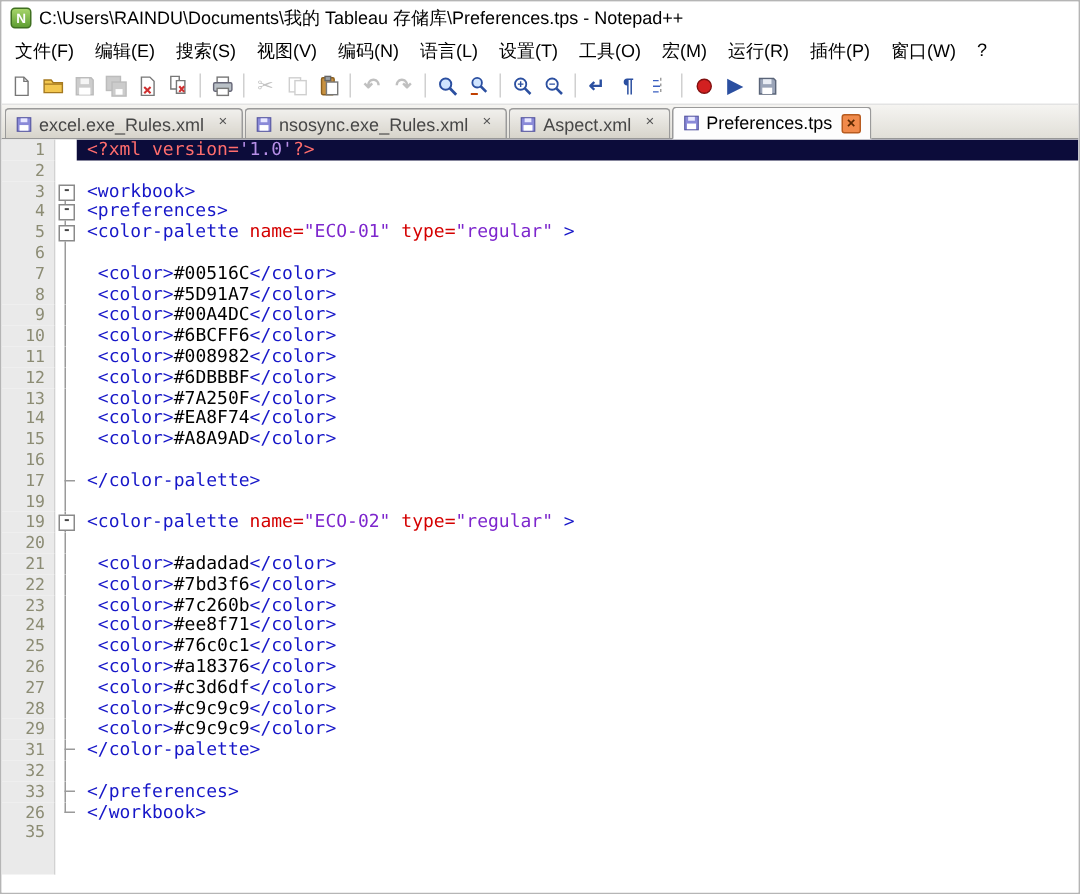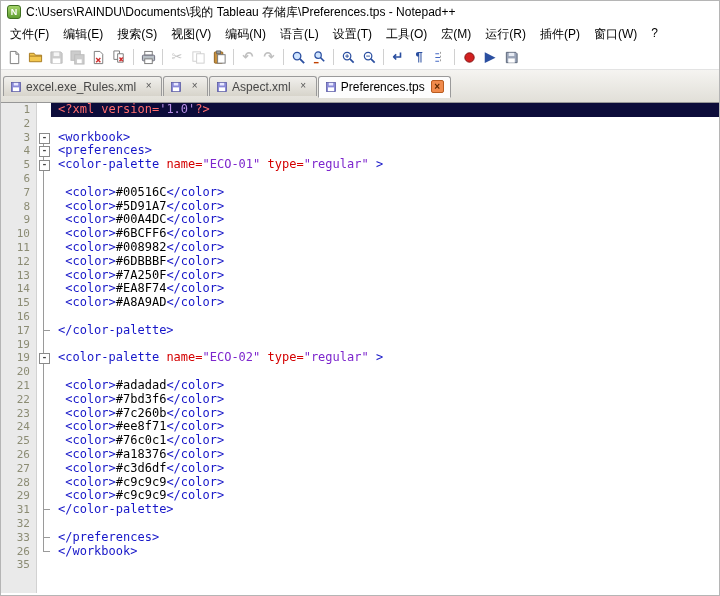--- a/index.html
+++ b/index.html
@@ -18,21 +18,21 @@
   .toolbar{height:25px;display:flex;align-items:center;gap:1px;padding:0 3px;background:#fff;border-bottom:1px solid #e3e3e3}
   .tbi{width:20px;height:20px;display:flex;align-items:center;justify-content:center}
   .tbi .ic{display:flex;align-items:center;justify-content:center;width:16px;height:16px;font-size:13px;line-height:16px}
   .tbi svg{width:15px;height:15px;display:block}
   .tbi.dis{opacity:.35;filter:grayscale(1)}
   .tbsep{width:0;height:16px;border-left:1px solid #d0d0d0;margin:0 3px}
   .g-blue{color:#2b4fa0;font-weight:bold}
   .g-gray{color:#555}
 
   
-  .tabbar{height:33px;background:linear-gradient(#f5f4f1,#e1dfd8);display:flex;align-items:center;padding-left:2px;border-bottom:1px solid #979797}
+  .tabbar{height:23px;background:linear-gradient(#f5f4f1,#e1dfd8);display:flex;align-items:flex-end;padding-left:2px;border-bottom:1px solid #979797}
   .tab{display:flex;align-items:center;gap:4px;height:20px;padding:0 6px;margin-right:1px;font-size:12px;background:linear-gradient(#f1f0ed,#d7d4cb);border:1px solid #9a9a9a;border-bottom:none;border-radius:3px 3px 0 0;color:#474747;white-space:nowrap;cursor:default}
   .tab.active{background:#fdfdfd;height:22px;color:#000;margin-bottom:-1px;border-bottom:1px solid #fdfdfd;z-index:2}
   .tabicon{display:flex}
   .tabicon svg{width:12px;height:12px}
   .tabx{font-size:10px;color:#555;width:13px;height:13px;line-height:12px;text-align:center;margin-left:2px}
   .tab.active .tabx{background:#f08a4b;border:1px solid #b85c20;border-radius:2px;color:#5a2800;font-weight:bold}
 
   
   .editor{height:504px;background:#fff;overflow:hidden;font-family:"DejaVu Sans Mono","Liberation Mono",monospace;font-size:12px}
   .line{display:flex;height:13.8px;line-height:13.8px;white-space:pre}
@@ -250,20 +250,21 @@
       <span class="tabx">×</span>
     </div>
     <div class="tab">
       <span class="tabicon">
         <svg viewBox="0 0 16 16">
           <rect x="2" y="2" width="12" height="12" fill="#8a8ad8" stroke="#5555a0"></rect>
           <rect x="5" y="2.5" width="6" height="3.5" fill="#e8e8ff"></rect>
           <rect x="4" y="8.5" width="8" height="5" fill="#fff"></rect>
         </svg>
       </span>
+      <span>nsosync.exe_Rules.xml</span>
       <span class="tabx">×</span>
     </div>
     <div class="tab">
       <span class="tabicon">
         <svg viewBox="0 0 16 16">
           <rect x="2" y="2" width="12" height="12" fill="#8a8ad8" stroke="#5555a0"></rect>
           <rect x="5" y="2.5" width="6" height="3.5" fill="#e8e8ff"></rect>
           <rect x="4" y="8.5" width="8" height="5" fill="#fff"></rect>
         </svg>
       </span>

